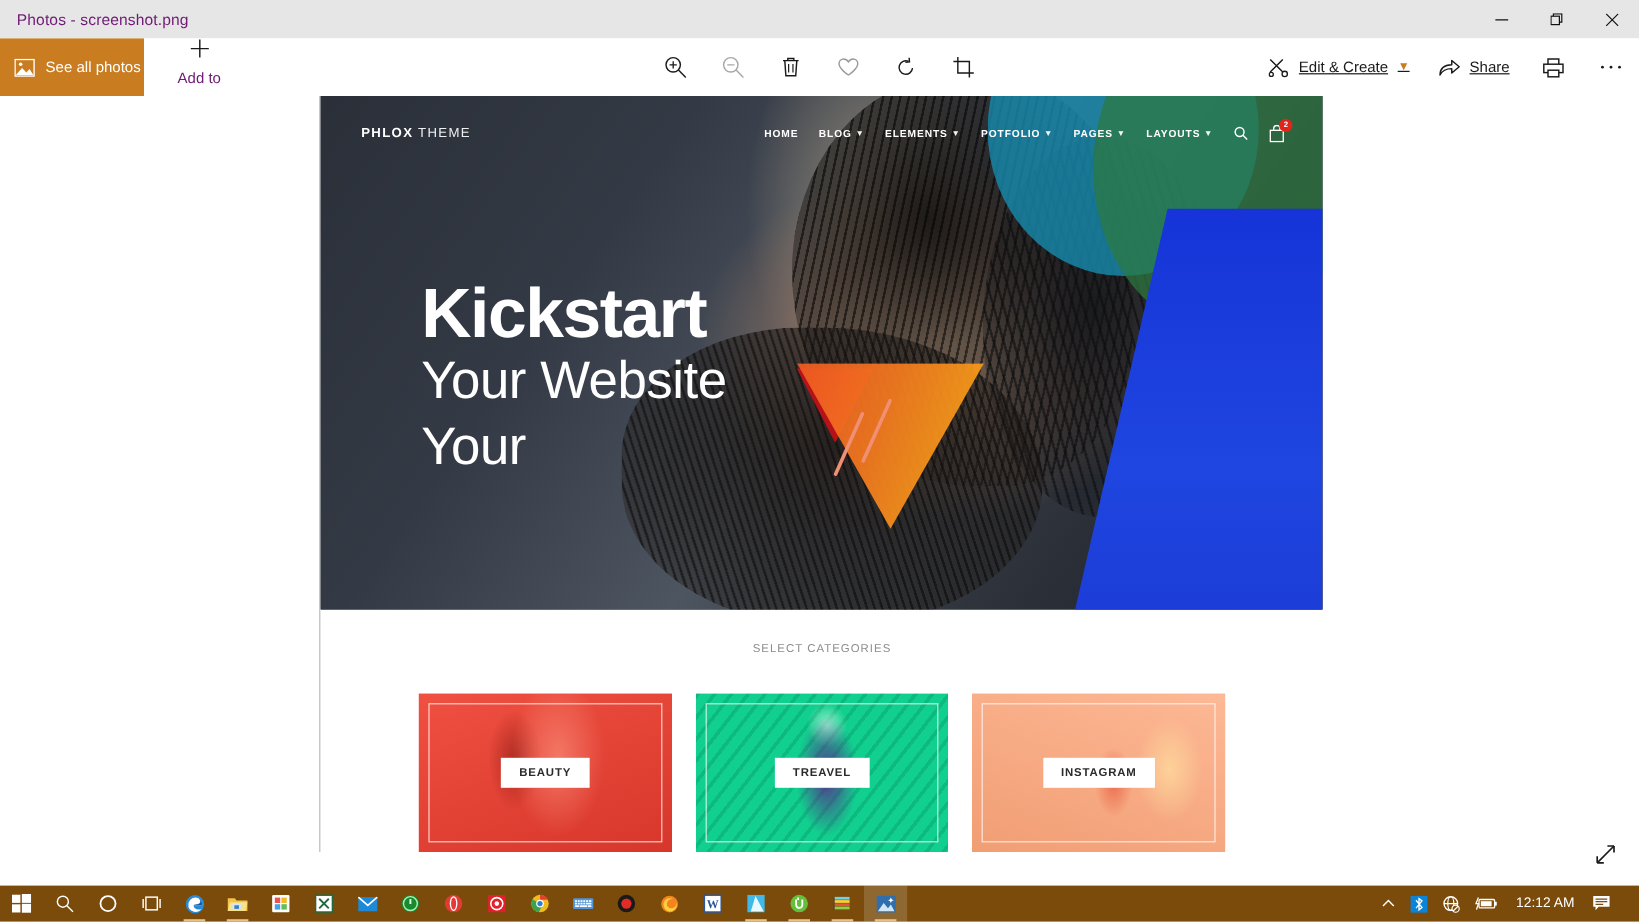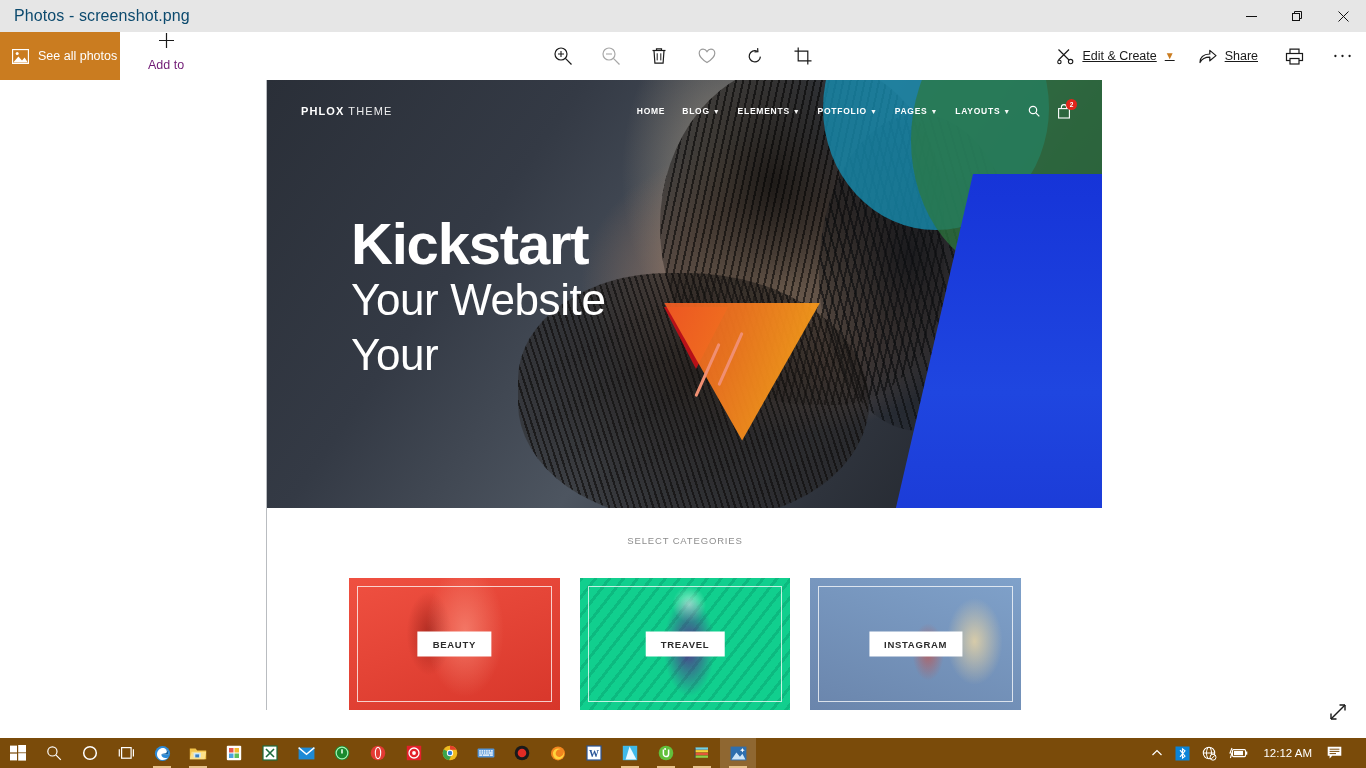--- a/index.html
+++ b/index.html
@@ -8,21 +8,21 @@
     font-family:"Liberation Sans", sans-serif;
     background:#ffffff;
   }
 
   
   .titlebar {
     position:absolute; left:0; top:0; width:1366px; height:32px;
     background:#e6e6e6; display:flex; align-items:center;
   }
   .titlebar-text {
-    font-size:16px; color:#0c4a6e; margin-left:14px; letter-spacing:.1px;
+    font-size:13px; color:#701a75; margin-left:14px; letter-spacing:.1px;
   }
   .win-buttons { position:absolute; right:0; top:0; height:32px; display:flex; }
   .win-btn {
     width:46px; height:32px; display:flex; align-items:center; justify-content:center;
     color:#111;
   }
 
   
   .cmdbar {
     position:absolute; left:0; top:32px; width:1366px; height:48px;
@@ -154,21 +154,21 @@
   .nav-item .cv { font-size:7px; opacity:.95; }
   .nav-icon { color:#fff; display:flex; align-items:center; cursor:pointer; }
   .cart-wrap { position:relative; display:flex; align-items:center; cursor:pointer; }
   .cart-badge {
     position:absolute; top:-5px; right:-6px; min-width:11px; height:11px;
     border-radius:50%; background:#e2241b; color:#fff; font-size:6.5px;
     font-weight:700; display:flex; align-items:center; justify-content:center;
     padding:0 2px;
   }
 
-  .hero-copy { position:absolute; left:84px; top:134px; z-index:7; }
+  .hero-copy { position:absolute; left:84px; top:152px; z-index:7; }
   .h-line1 {
     font-size:58px; font-weight:700; color:#fff; letter-spacing:-1.2px;
     line-height:1.02;
   }
   .h-line2, .h-line3 {
     font-size:44px; font-weight:300; color:#fff; letter-spacing:-.4px;
     line-height:1.24;
   }
 
   
@@ -201,21 +201,21 @@
       linear-gradient(160deg, rgba(255,120,100,.25) 0%, rgba(180,30,22,.35) 100%);
   }
   .c2 { background:#11cf8e; }
   .c2 .tex {
     position:absolute; inset:0;
     background:
       radial-gradient(ellipse 40px 78px at 52% 52%, rgba(90,30,140,.88) 0%, rgba(17,207,142,0) 64%),
       radial-gradient(ellipse 24px 26px at 52% 20%, rgba(210,255,235,.7) 0%, rgba(17,207,142,0) 70%),
       repeating-linear-gradient(128deg, rgba(0,130,90,.28) 0 3px, rgba(17,207,142,0) 3px 11px);
   }
-  .c3 { background:#3b82f6; }
+  .c3 { background:#fca5a5; }
   .c3 .tex {
     position:absolute; inset:0;
     background:
       radial-gradient(ellipse 40px 62px at 78% 48%, rgba(255,225,160,.7) 0%, rgba(253,190,20,0) 70%),
       radial-gradient(ellipse 22px 40px at 56% 56%, rgba(225,60,35,.55) 0%, rgba(253,190,20,0) 72%),
       linear-gradient(200deg, rgba(255,220,120,.35) 0%, rgba(215,140,0,.3) 100%);
   }
 
   .expand-btn {
     position:absolute; right:14px; bottom:12px; width:28px; height:28px;

